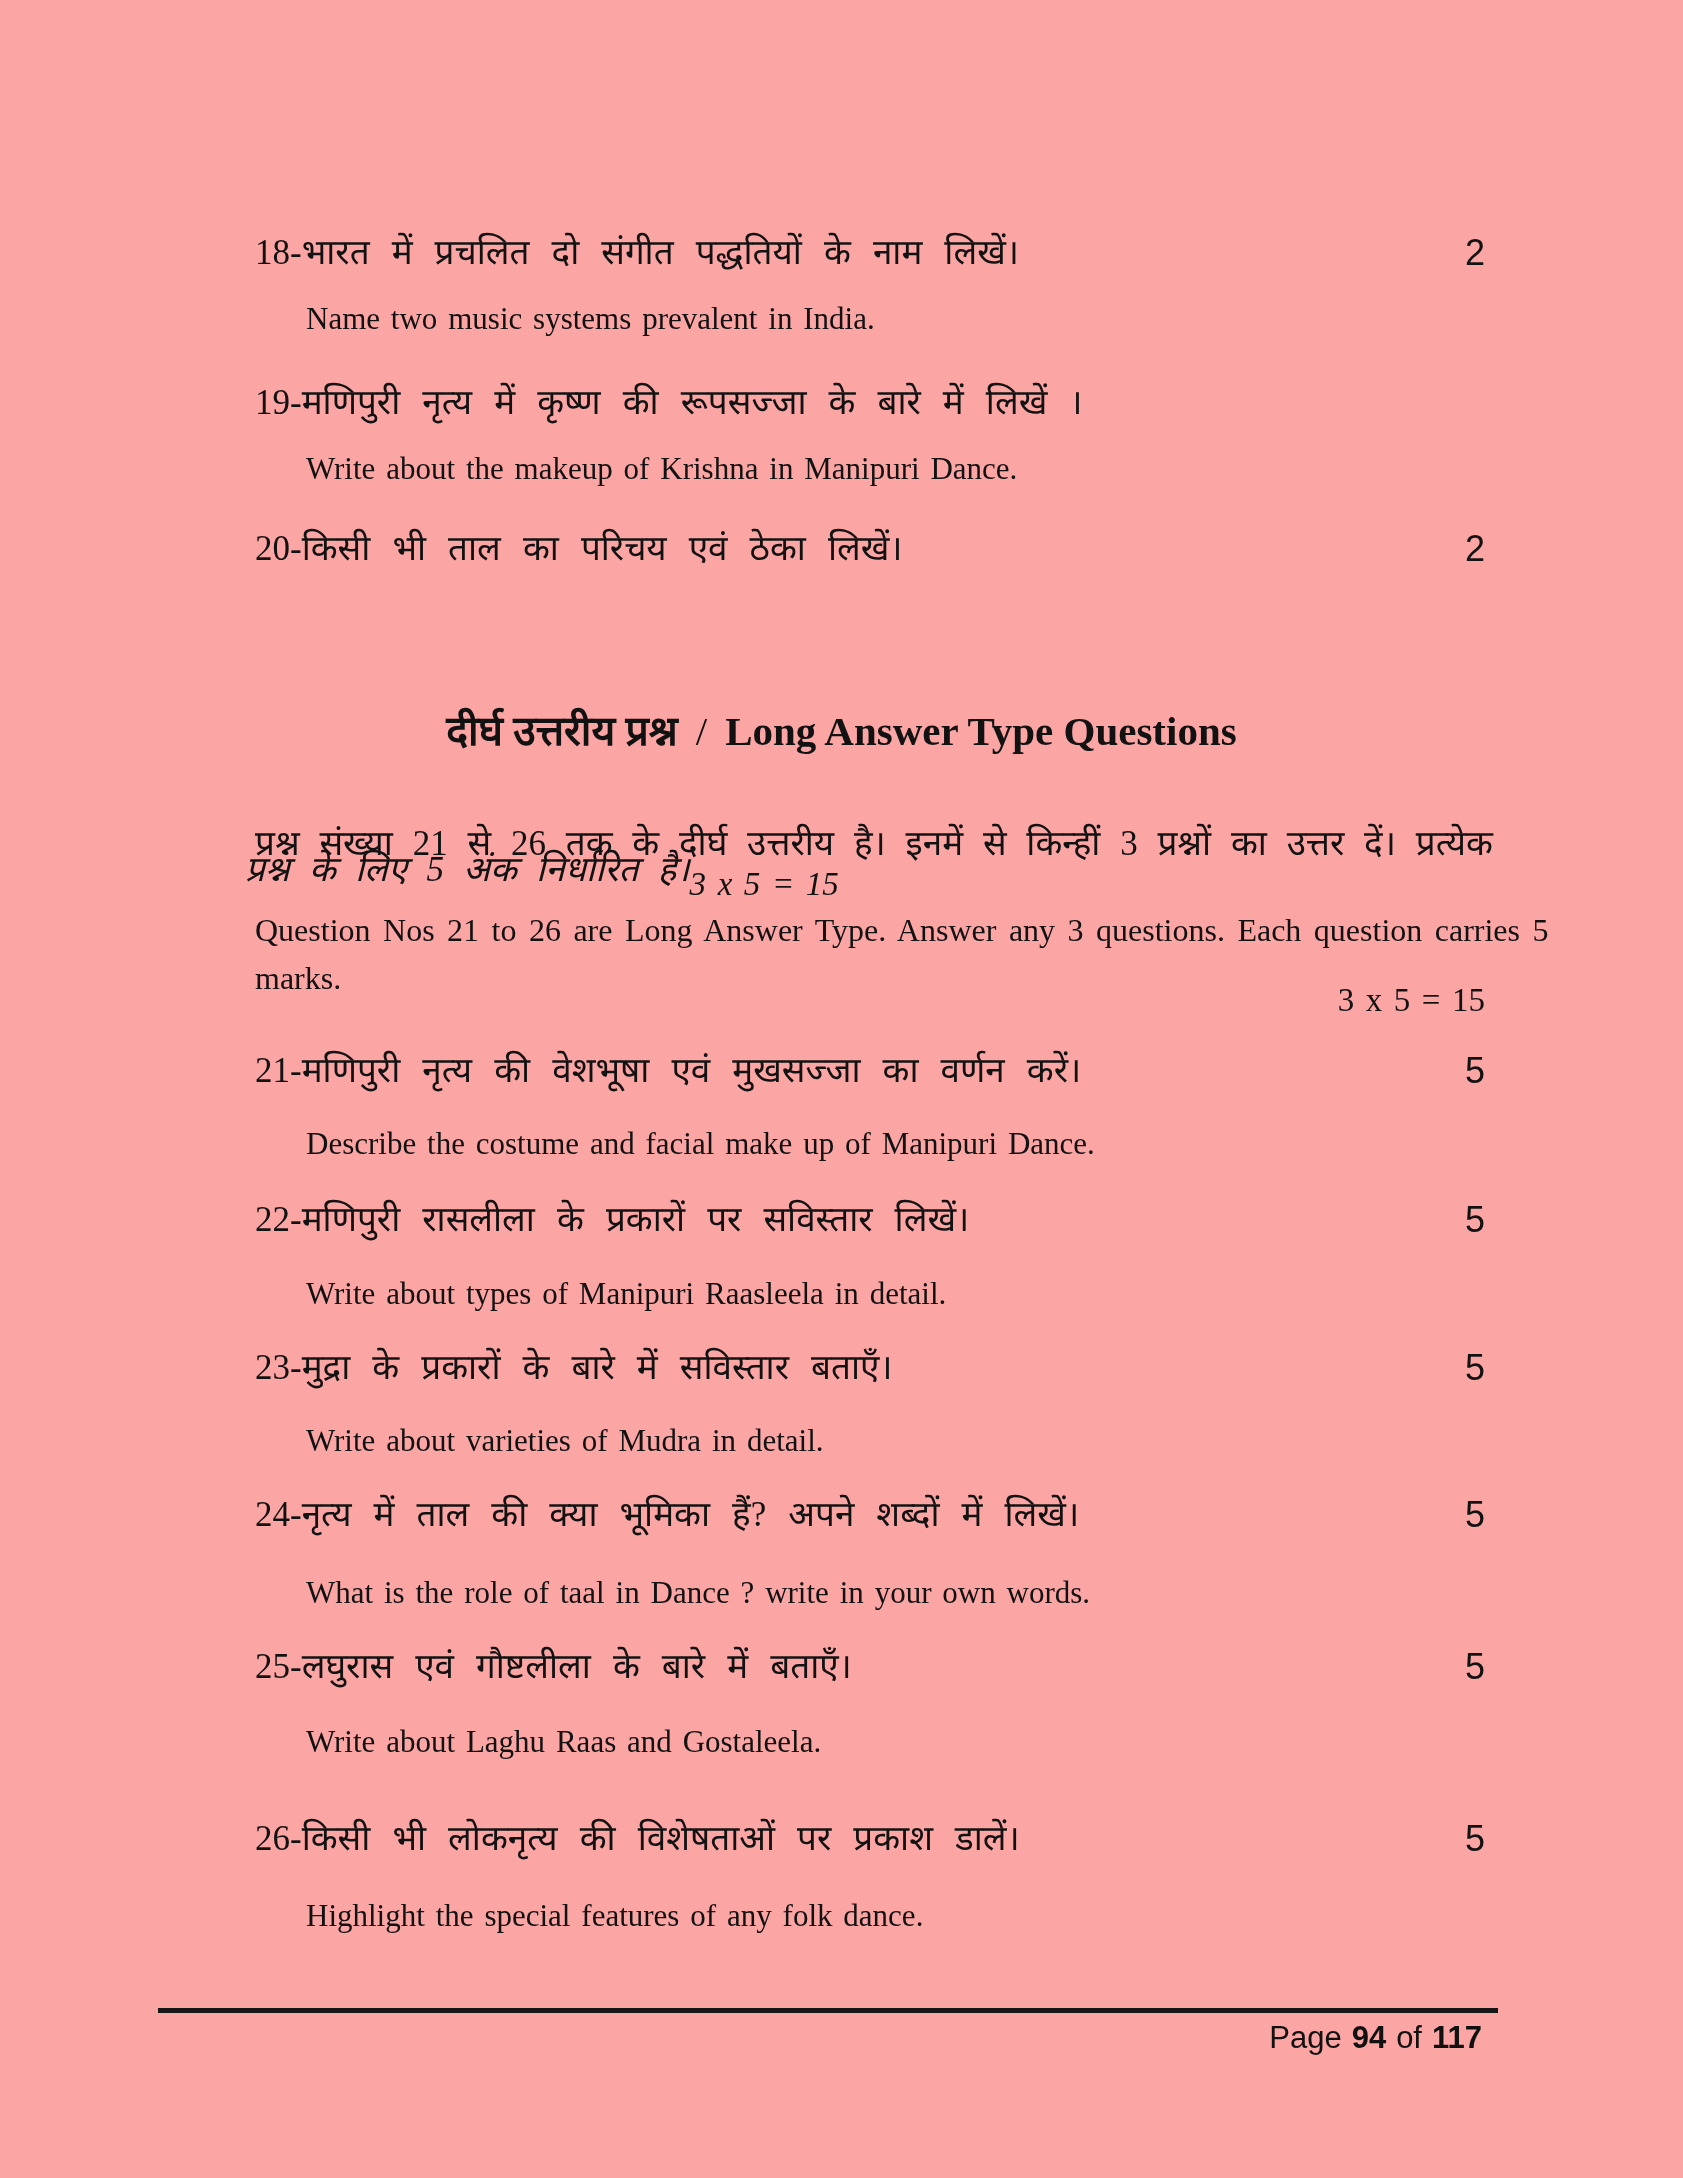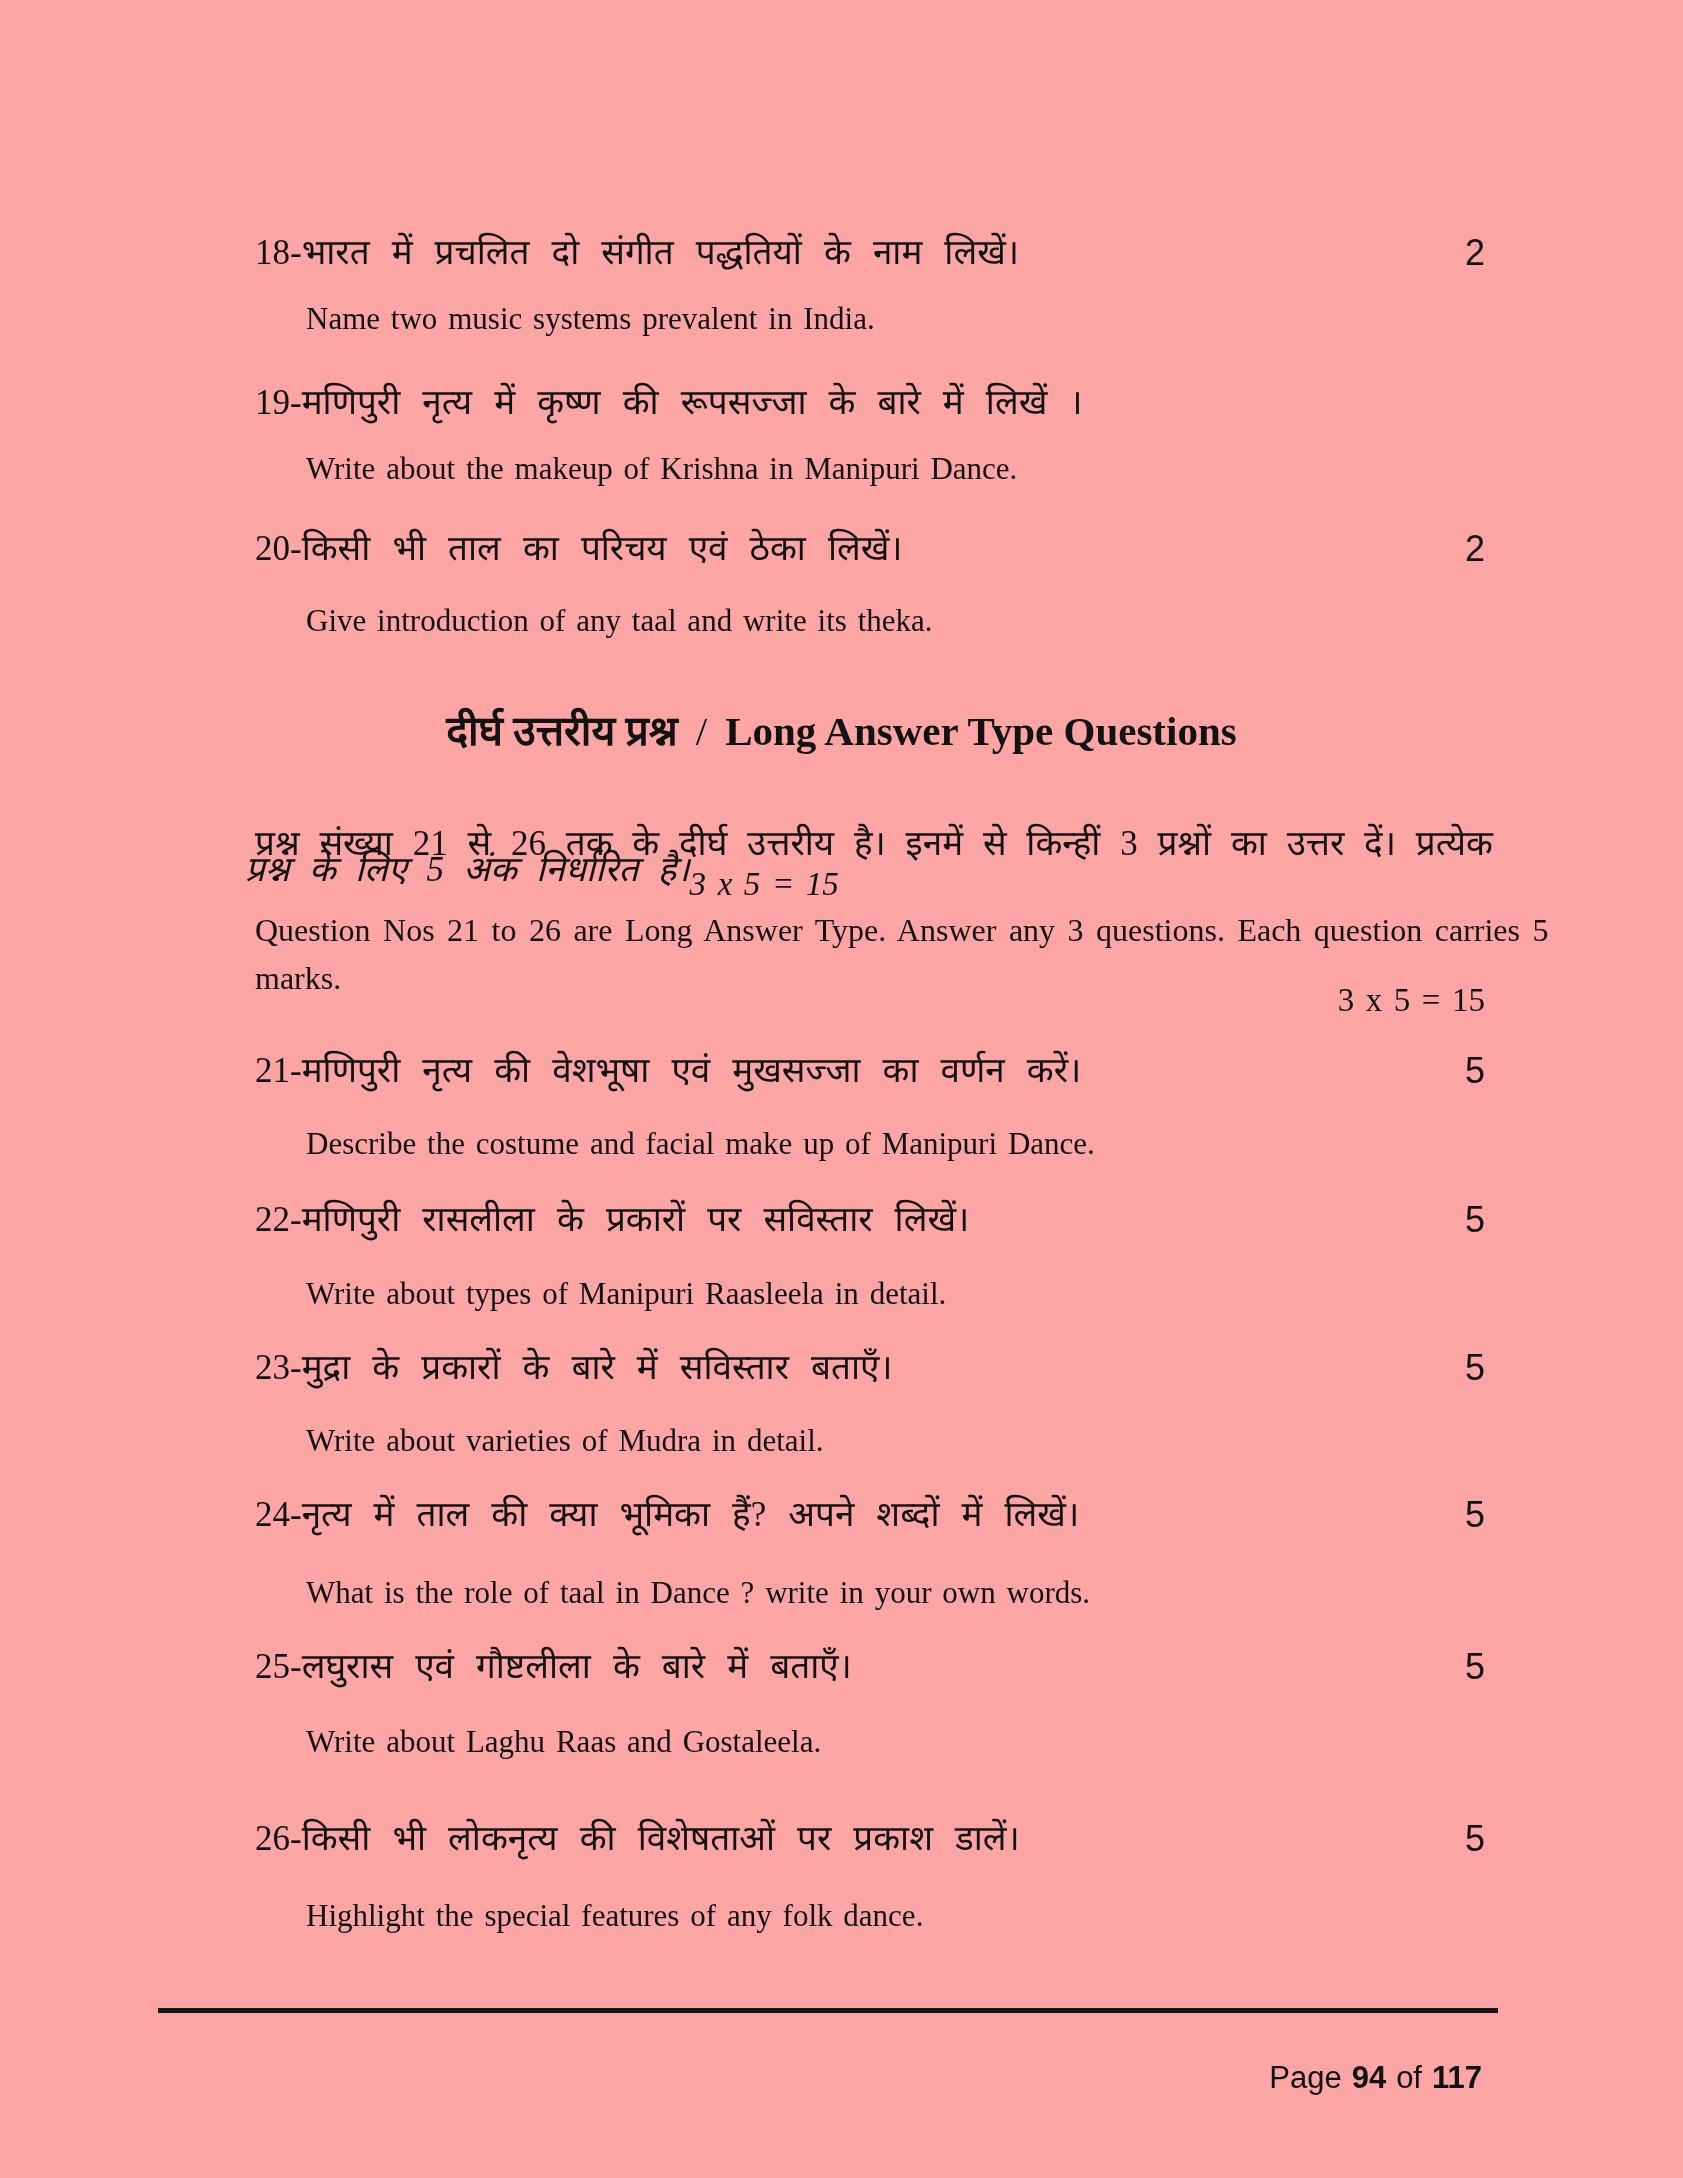--- a/index.html
+++ b/index.html
@@ -39,21 +39,21 @@
               font-family:"Liberation Serif","DejaVu Serif",serif;
               font-size:32px;white-space:nowrap;}
   .formula{font-family:"Liberation Serif","DejaVu Serif",serif;
            font-size:33px;word-spacing:0.1em;margin-top:22px;}
   
   .rule{position:absolute;left:158px;top:2008px;width:1340px;height:5px;
         background:#161616;}
   .footer{position:absolute;top:2020px;right:201px;display:flex;gap:10px;
           align-items:baseline;
           font-family:"Liberation Sans","DejaVu Sans",sans-serif;
-          font-size:31px;color:#111;margin-top:40px;}
+          font-size:31px;color:#111;}
   .footer .bold{font-weight:bold;}
 </style>
 </head>
 <body>
 
 <div class="page">
 
   <div class="hi-row" style="top:231px">
     <span class="hi-text"><span>18-</span><span>भारत में प्रचलित दो संगीत पद्धतियों के नाम लिखें।</span></span>
     <span class="marks">2</span>
@@ -63,21 +63,20 @@
   <div class="hi-row" style="top:381px">
     <span class="hi-text"><span>19-</span><span>मणिपुरी नृत्य में कृष्ण की रूपसज्जा के बारे में लिखें ।</span></span>
     <span class="marks"></span>
   </div>
   <div class="en-row" style="top:450px">Write about the makeup of Krishna in Manipuri Dance.</div>
 
   <div class="hi-row" style="top:527px">
     <span class="hi-text"><span>20-</span><span>किसी भी ताल का परिचय एवं ठेका लिखें।</span></span>
     <span class="marks">2</span>
   </div>
-  <div class="en-row" style="top:602px">Give introduction of any taal and write its theka.</div>
 
   <div class="heading" style="top:701px">
     <span>दीर्घ उत्तरीय प्रश्न</span><span class="sep">/</span><span>Long Answer Type Questions</span>
   </div>
 
   <div class="instr-hi-1" style="top:778px">प्रश्न संख्या 21 से 26 तक के दीर्घ उत्तरीय है। इनमें से किन्हीं 3 प्रश्नों का उत्तर दें। प्रत्येक</div>
   <div class="instr-hi-2" style="top:844px">
     <span>प्रश्न के लिए 5 अंक निर्धारित है।</span>
     <span class="formula">3 x 5 = 15</span>
   </div>

